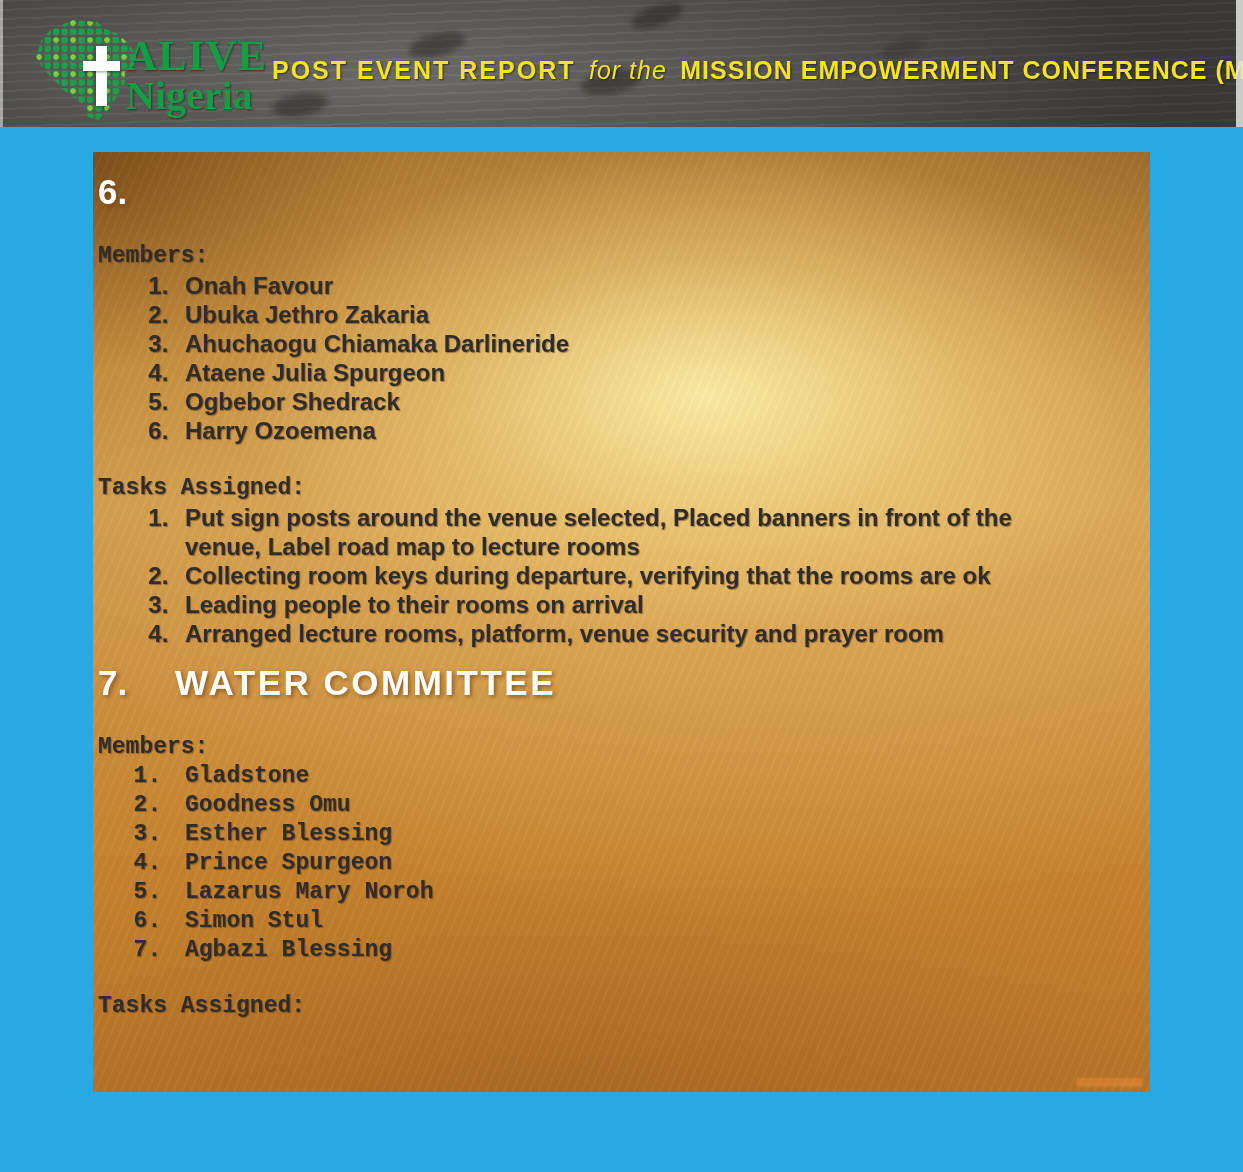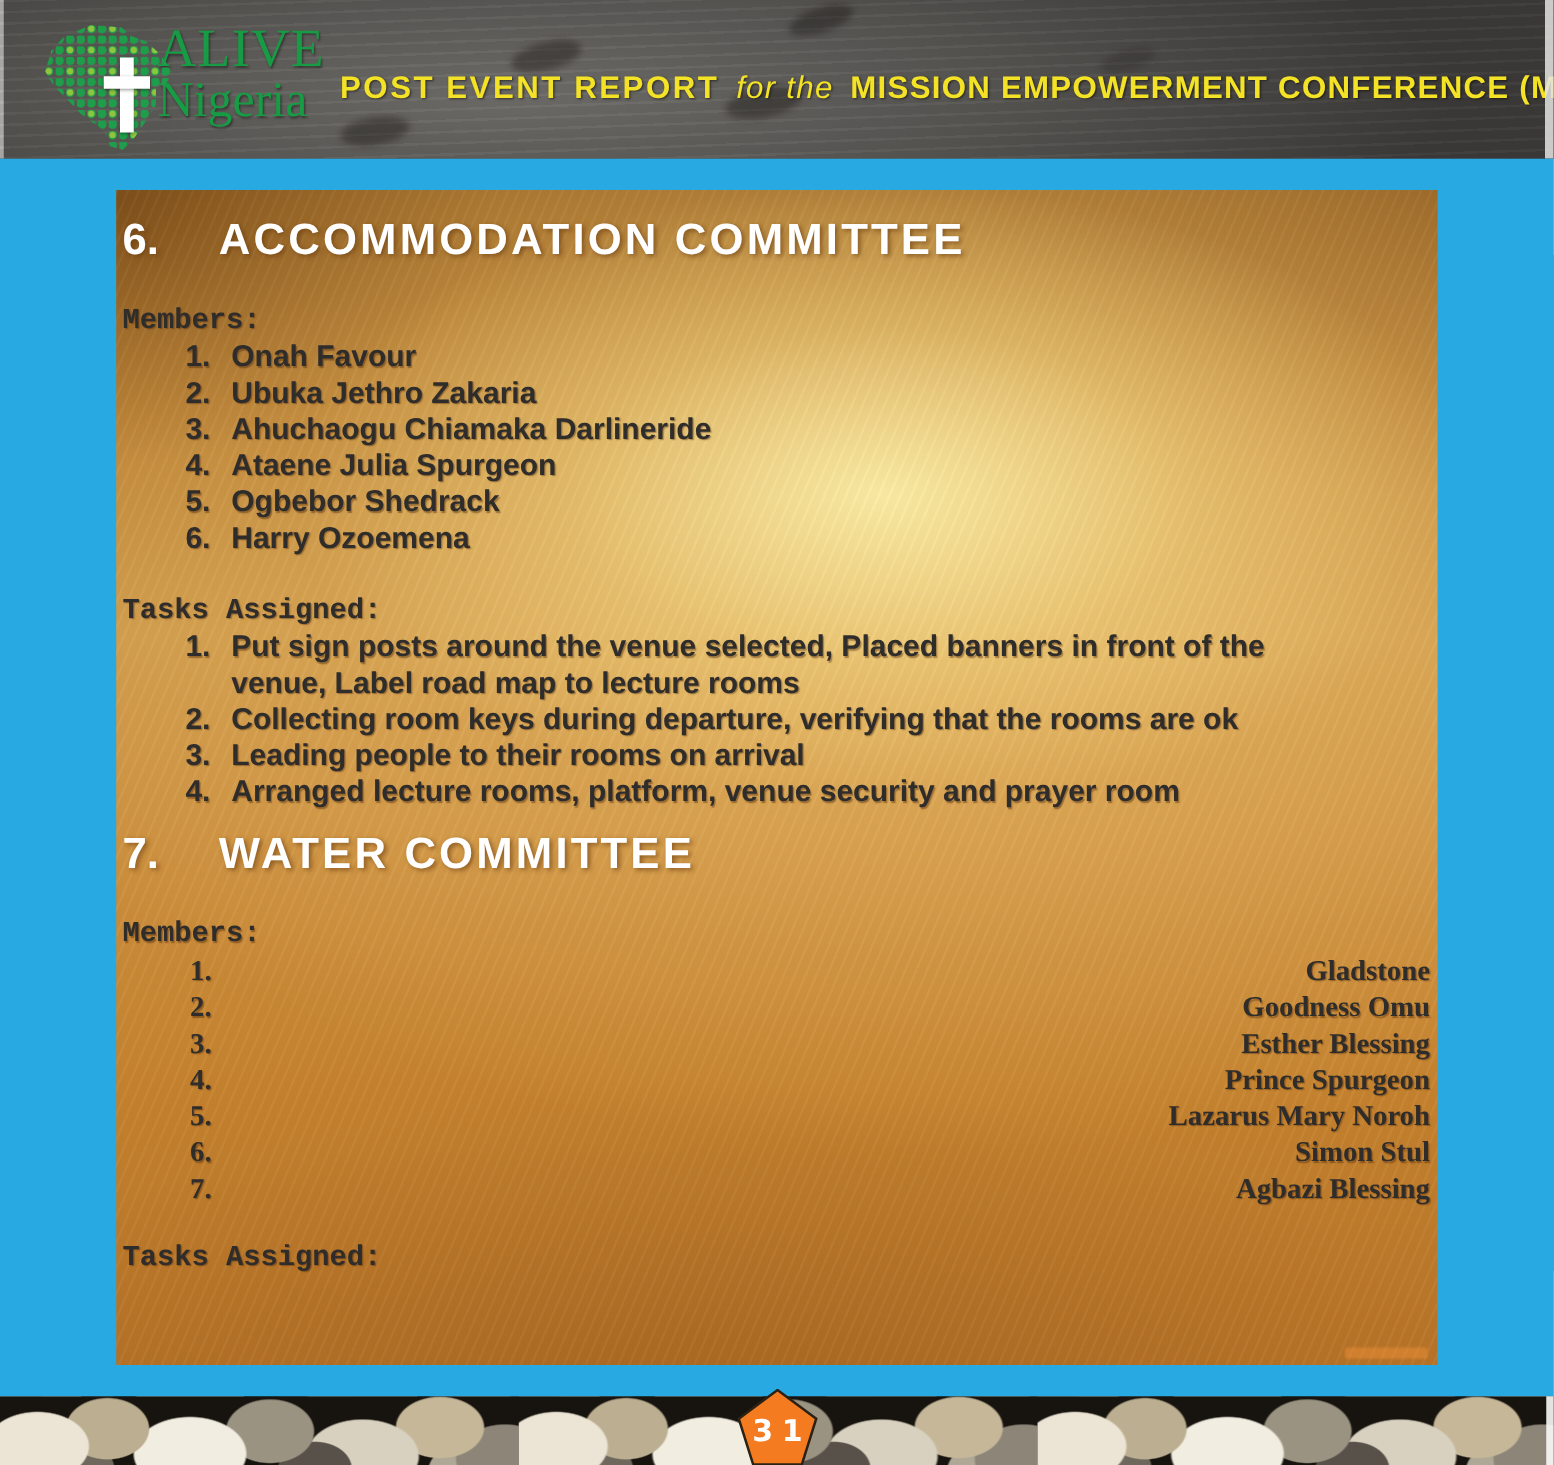--- a/index.html
+++ b/index.html
@@ -44,22 +44,22 @@
     background-image:
       radial-gradient(circle at 3px 3px, #8cc63f 2.4px, transparent 2.9px),
       radial-gradient(circle at 3px 3px, #1e9e4a 3.4px, transparent 3.9px);
     background-size: 17px 17px, 8.5px 8.5px;
   }
   .cross { position:absolute; left:0; top:0; width:100%; height:100%; }
   .cross .v { position:absolute; left:60px; top:26px; width:11px; height:60px; background:#fff;
               box-shadow:0 1px 3px rgba(0,0,0,.4); }
   .cross .h { position:absolute; left:47px; top:41px; width:37px; height:10px; background:#fff;
               box-shadow:0 1px 3px rgba(0,0,0,.4); }
-  .logo-text { display:flex; flex-direction:column; 
-               font-family:"Liberation Serif", serif; font-weight:normal; color:#189b45;
+  .logo-text { display:flex; flex-direction:column; margin-top:16px;
+               font-family:"Liberation Serif", serif; font-weight:bold; color:#189b45;
                text-shadow:1px 1px 2px rgba(0,0,0,.45); }
   .logo-line1 { font-size:43px; line-height:40px; letter-spacing:1px; }
   .logo-line2 { font-size:40px; line-height:40px; }
 
   
   .banner-title {
     position:absolute; left:247px; top:56px; width:975px;
     color:#f3e226; font-size:25px; letter-spacing:.5px; white-space:nowrap;
     text-shadow:1px 1px 2px rgba(0,0,0,.55);
   }
@@ -96,21 +96,21 @@
     font-family:Liberation Mono, monospace; font-weight:bold; font-size:23px;
     color:#2f2d2b; line-height:29px; text-shadow:1px 1px 1px rgba(70,35,8,.45);
   }
 
   ol.plain-list { list-style:decimal; padding-left:77px; margin:0; }
   ol.plain-list li {
     font-weight:bold; font-size:24px; line-height:29px; color:#2f2d2b;
     padding-left:10px; text-shadow:1px 1px 1px rgba(70,35,8,.45);
   }
   ol.plain-list li::marker { font-weight:bold; }
-  ol.wide-list li { font-family:Liberation Serif, serif; font-size:23px;text-align:right; }
+  ol.wide-list li { font-family:Liberation Mono, monospace; font-size:23px; }
   ol.task-list li { white-space:pre-line; }
 
   
   .heading-6 { margin-top:0px; }
   .members-label-6 { margin-top:30px; }
   .tasks-label-6 { margin-top:29px; }
   .heading-7 { margin-top:15px; }
   .members-label-7 { margin-top:30px; }
   .tasks-label-7 { margin-top:27px; }
 
@@ -184,21 +184,20 @@
       <span class="t3">MISSION EMPOWERMENT CONFERENCE (MEC 2015)</span>
     </div>
   </header>
 
   <main class="page-body">
     <div class="content-panel">
 
       <section>
         <h2 class="committee-heading heading-6">
           <span class="sec-num">6.</span>
-          <span class="sec-title">ACCOMMODATION COMMITTEE</span>
         </h2>
         <p class="group-label members-label-6">Members:</p>
         <ol class="plain-list">
           <li>Onah Favour</li>
           <li>Ubuka Jethro Zakaria</li>
           <li>Ahuchaogu Chiamaka Darlineride</li>
           <li>Ataene Julia Spurgeon</li>
           <li>Ogbebor Shedrack</li>
           <li>Harry Ozoemena</li>
         </ol>
@@ -227,23 +226,14 @@
           <li>Simon Stul</li>
           <li>Agbazi Blessing</li>
         </ol>
         <p class="group-label tasks-label-7">Tasks Assigned:</p>
       </section>
 
       <div class="watermark"></div>
     </div>
   </main>
 
-  <footer class="pebble-strip">
-    <div class="pebbles"></div>
-    <div class="page-badge">
-      <svg viewBox="0 0 66 62" width="66" height="62">
-        <polygon points="33,1 64,24 52.5,60.5 13.5,60.5 2,24" fill="#f47b20" stroke="#2c2213" stroke-width="2"></polygon>
-      </svg>
-      <span class="num">31</span>
-    </div>
-  </footer>
 
 </div>
 
 </body></html>

